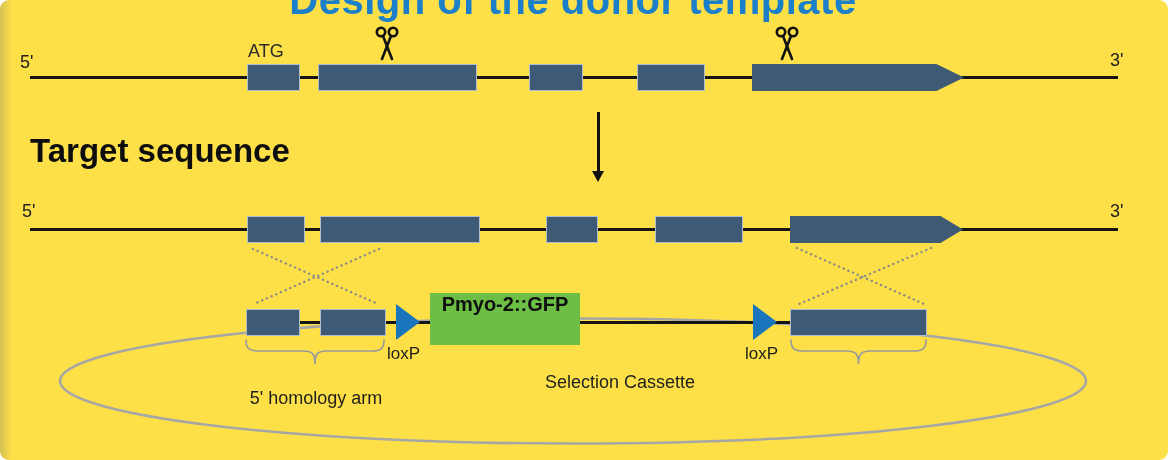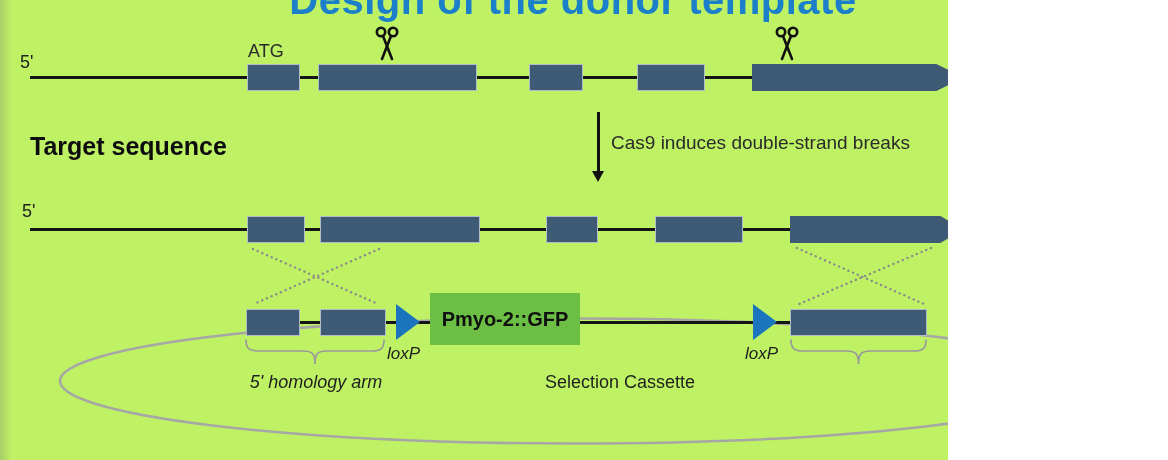--- a/index.html
+++ b/index.html
@@ -2,46 +2,46 @@
 <html style="--exon-fill: #3e5a74; --exon-border: #aebdc9; --gfp-green: #6cbe44; --neo-orange: #f9a21b; --loxp-blue: #1b75bc; --title-blue: #1b7fc9; --line-black: #151515; --ellipse-gray: #a6a6a6; --dotted-gray: #8a8a8a;"><head>
 <meta charset="utf-8">
 <style>
   :root{
     --exon-fill:#3e5a74; --exon-border:#aebdc9; --gfp-green:#6cbe44; --neo-orange:#f9a21b;
     --loxp-blue:#1b75bc; --title-blue:#1b7fc9; --line-black:#151515; --ellipse-gray:#a6a6a6;
     --dotted-gray:#8a8a8a; --text-dark:#1a1a1a;
   }
   html,body{margin:0;padding:0;background:#ffffff;}
   .canvas{
-    position:relative;width:948px;height:460px;overflow:hidden;background:#bef264;
-    font-family:"Liberation Sans","DejaVu Sans",sans-serif;color:var(--text-dark);
+    position:relative;width:1168px;height:460px;overflow:hidden;background:#fde047;
+    font-family:"Liberation Sans","DejaVu Sans",sans-serif;color:var(--text-dark);border-radius:9px;
   }
   .edge-shade{position:absolute;left:0;top:0;width:12px;height:460px;
     background:linear-gradient(to right,rgba(110,110,115,.28),rgba(255,255,255,0));pointer-events:none;}
   .slide-title{
     position:absolute;left:573px;top:-26px;transform:translateX(-50%);
     font-size:40px;line-height:52px;font-weight:600;letter-spacing:.5px;color:var(--title-blue);white-space:nowrap;
   }
   .hline{position:absolute;height:3.5px;background:var(--line-black);}
   .exon{position:absolute;height:27px;background:var(--exon-fill);border:1px solid var(--exon-border);box-sizing:border-box;}
   .exon-arrow{position:absolute;height:27px;background:var(--exon-fill);
     clip-path:polygon(0 0,87% 0,100% 50%,87% 100%,0 100%);}
   .endlab{position:absolute;font-size:18px;color:#222;}
   .atg{position:absolute;font-size:18px;color:#2b2b2b;}
-  .seclabel{position:absolute;font-size:25px;font-weight:bold;color:#0d0d0d;}
+  .seclabel{position:absolute;font-size:33px;font-weight:bold;color:#0d0d0d;}
   .cas9-line{position:absolute;width:2.5px;background:#111;}
   .arrowhead-down{position:absolute;width:0;height:0;border-left:6px solid transparent;
     border-right:6px solid transparent;border-top:11px solid #111;}
   .cas9-text{position:absolute;font-size:19px;color:#2a2a2a;white-space:nowrap;}
   .donor-box{position:absolute;height:27px;background:var(--exon-fill);border:1px solid var(--exon-border);box-sizing:border-box;}
   .loxp-tri{position:absolute;width:0;height:0;border-top:18px solid transparent;
     border-bottom:18px solid transparent;border-left:24px solid var(--loxp-blue);}
-  .cassette{position:absolute;height:52px;display:flex;align-items:center;justify-content:center;
+  .cassette{position:absolute;height:52px;display:flex;justify-content:center;
     font-weight:bold;font-size:20px;color:#0f0f0f;}
-  .loxp-lab{position:absolute;font-size:17px;font-style:italic;color:#1c1c1c;}
+  .loxp-lab{position:absolute;font-size:17px;color:#1c1c1c;}
   .arm-label{position:absolute;width:180px;text-align:center;font-size:18px;color:#1f1f1f;white-space:nowrap;}
   svg{position:absolute;overflow:visible;}
   .sc{stroke:#111;stroke-width:2.6;fill:none;stroke-linecap:round;}
   .dotline{stroke:var(--dotted-gray);stroke-width:2.4;stroke-linecap:round;stroke-dasharray:0.1 5;fill:none;}
   .bracepath{stroke:#9a9a9a;stroke-width:1.7;fill:none;stroke-linecap:round;}
 </style>
 </head>
 <body>
 
 <div class="canvas">
@@ -75,21 +75,20 @@
     <circle class="sc" cx="7" cy="6" r="4.2"></circle>
       <circle class="sc" cx="19" cy="6" r="4.2"></circle>
     <path class="sc" d="M9,10 L18,33"></path>
       <path class="sc" d="M17,10 L8,33"></path>
   </svg>
 
   <div class="seclabel" style="left:30px;top:132px;">Target sequence</div>
 
   <div class="cas9-line" style="left:597px;top:112px;height:60px;"></div>
   <div class="arrowhead-down" style="left:592px;top:171px;"></div>
-  <div class="cas9-text" style="left:611px;top:132px;">Cas9 induces double-strand breaks</div>
 
   <div class="hline" style="left:30px;top:227.5px;width:1088px;"></div>
   <div class="endlab" style="left:22px;top:201px;">5'</div>
   <div class="endlab" style="left:1110px;top:201px;">3'</div>
 
   <div class="exon" style="left:247px;top:216px;width:58px;"></div>
   <div class="exon" style="left:320px;top:216px;width:160px;"></div>
   <div class="exon" style="left:546px;top:216px;width:52px;"></div>
   <div class="exon" style="left:655px;top:216px;width:88px;"></div>
   <div class="exon-arrow" style="left:790px;top:216px;width:173px;"></div>
@@ -122,16 +121,16 @@
   <div class="loxp-lab" style="left:387px;top:344px;">loxP</div>
   <div class="loxp-lab" style="left:745px;top:344px;">loxP</div>
 
   <svg style="left:245px;top:339px;" width="140" height="26" viewBox="0 0 140 26">
     <path class="bracepath" d="M1,1 C1,10 5,12 13,12 L58,12 C67,12 70,14 70,25 C70,14 73,12 82,12 L127,12 C135,12 139,10 139,1"></path>
   </svg>
   <svg style="left:790px;top:339px;" width="137" height="26" viewBox="0 0 137 26">
     <path class="bracepath" d="M1,1 C1,10 5,12 13,12 L56,12 C65,12 68.5,14 68.5,25 C68.5,14 72,12 81,12 L124,12 C132,12 136,10 136,1"></path>
   </svg>
 
-  <div class="arm-label" style="left:226px;top:372px;font-style:italic;">5' homology arm</div>
+  <div class="arm-label" style="left:226px;top:388px;">5' homology arm</div>
   <div class="arm-label" style="left:530px;top:372px;">Selection Cassette</div>
 
 </div>
 
 </body></html>

